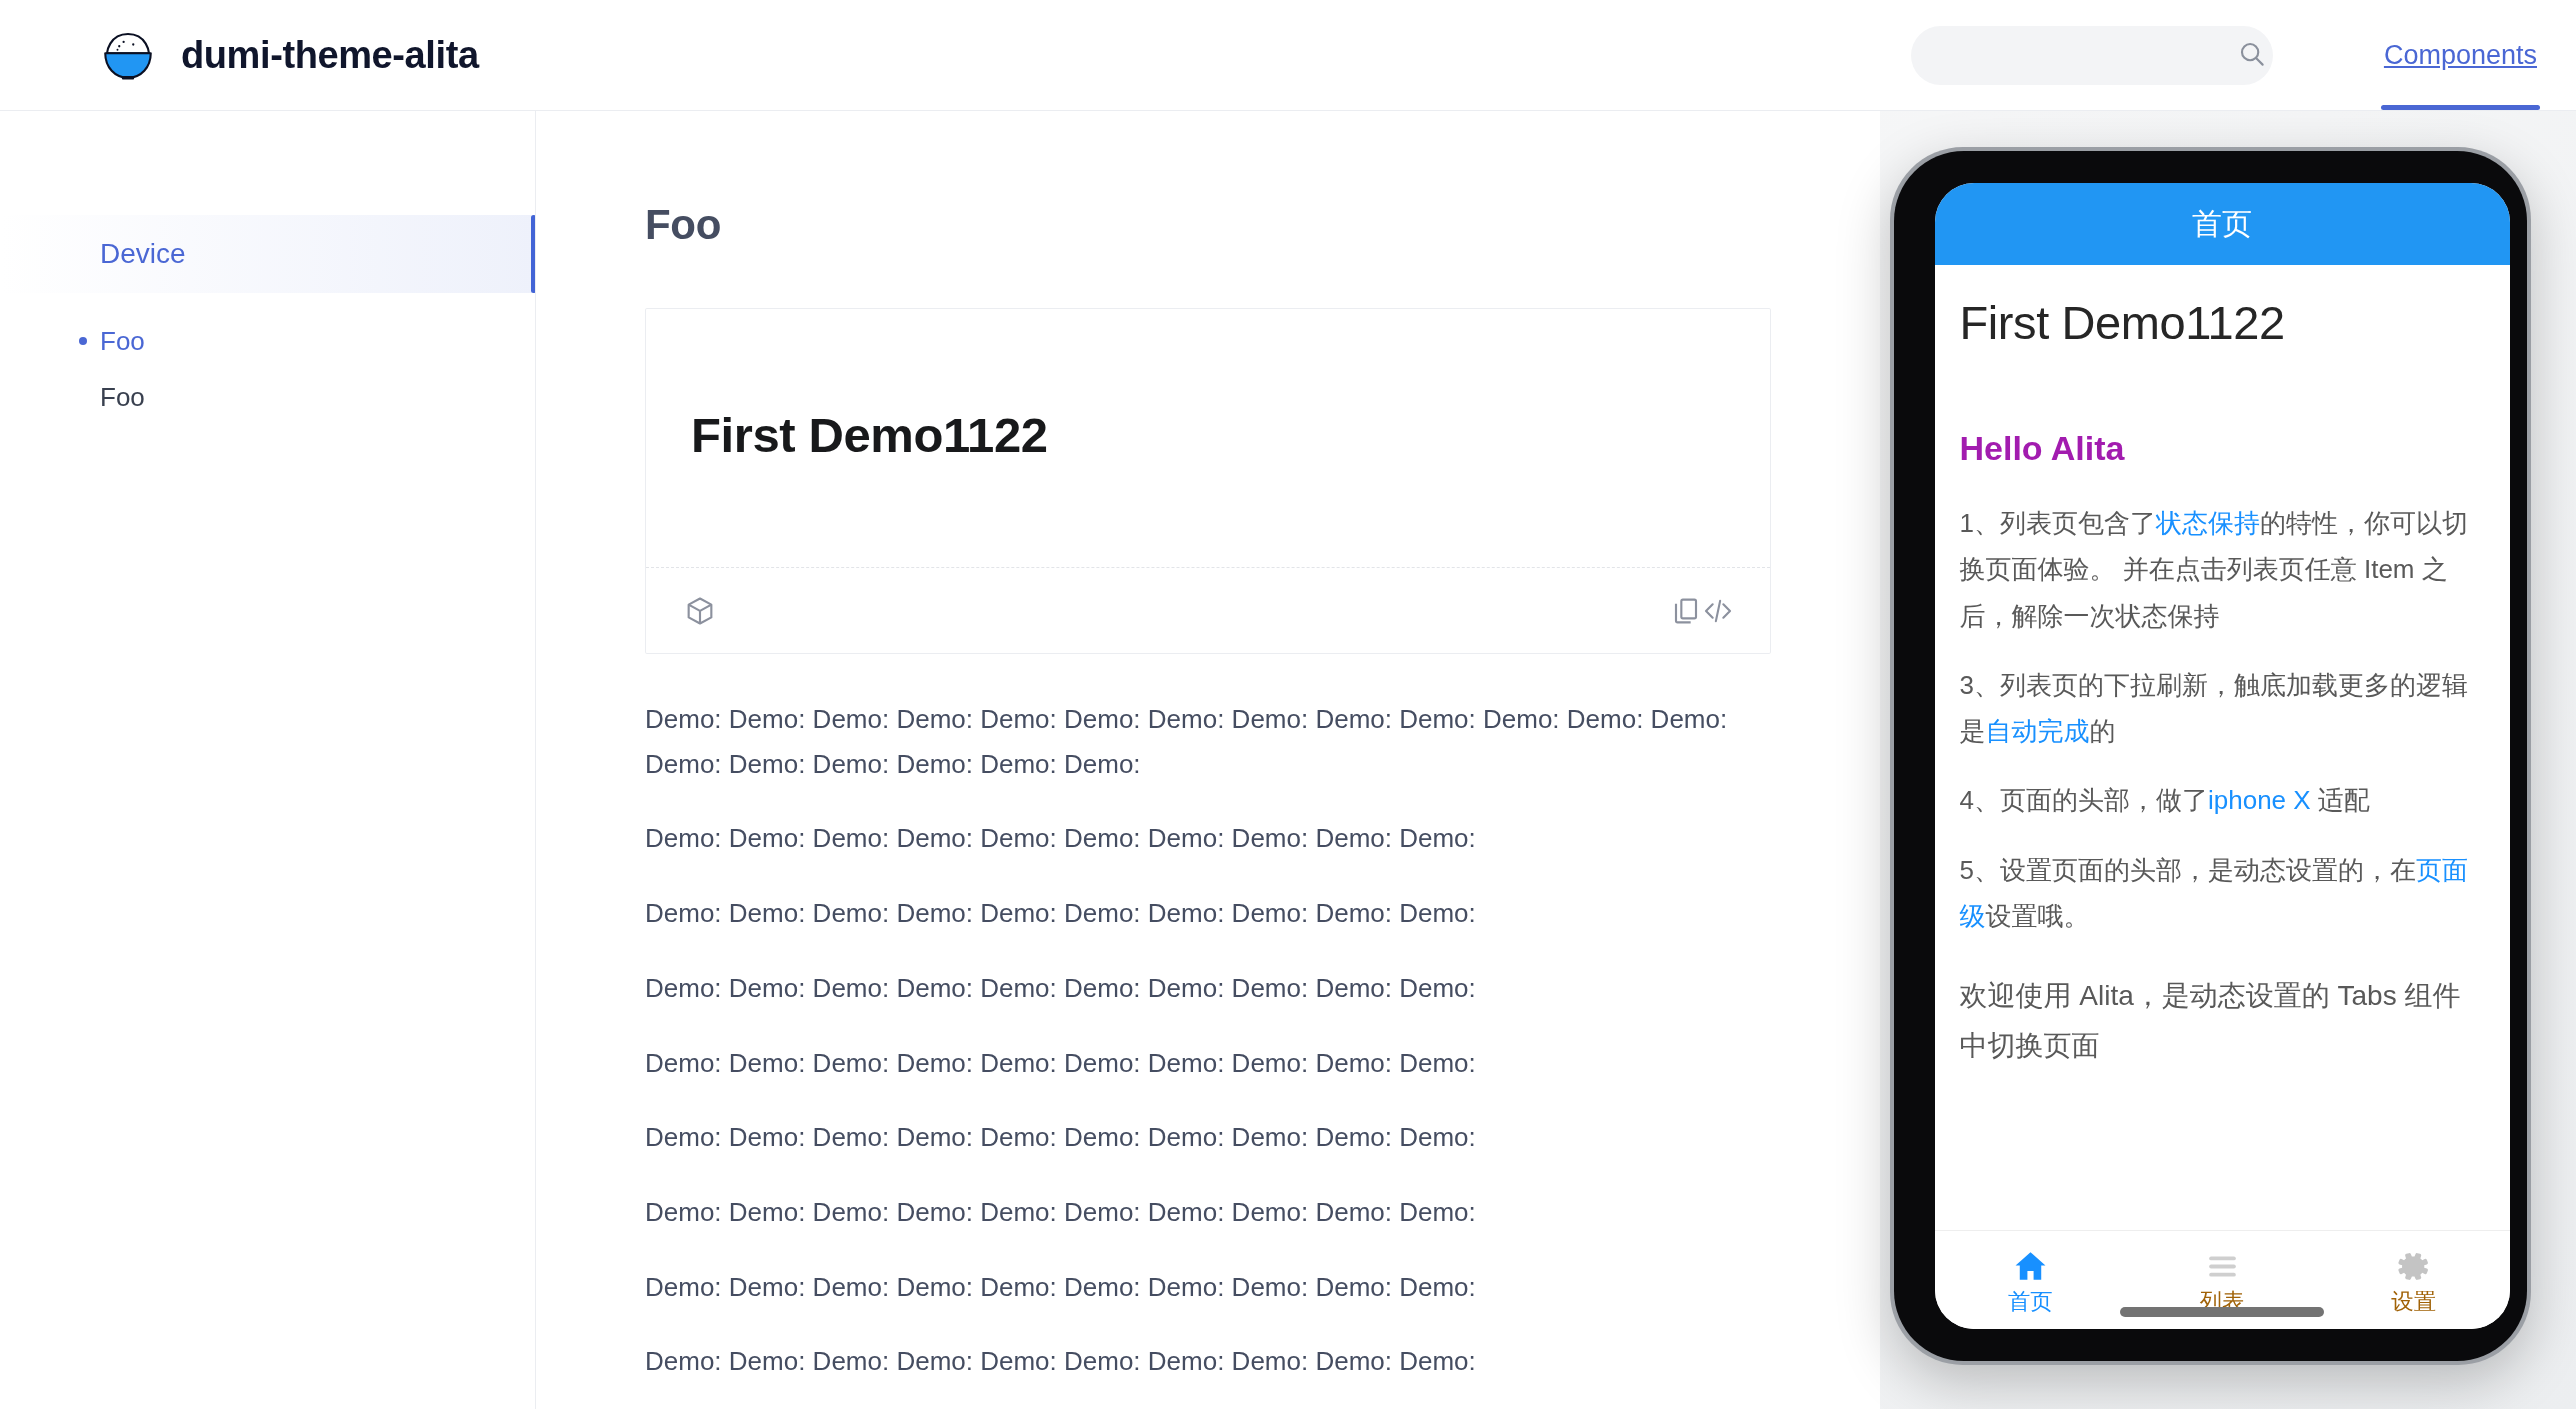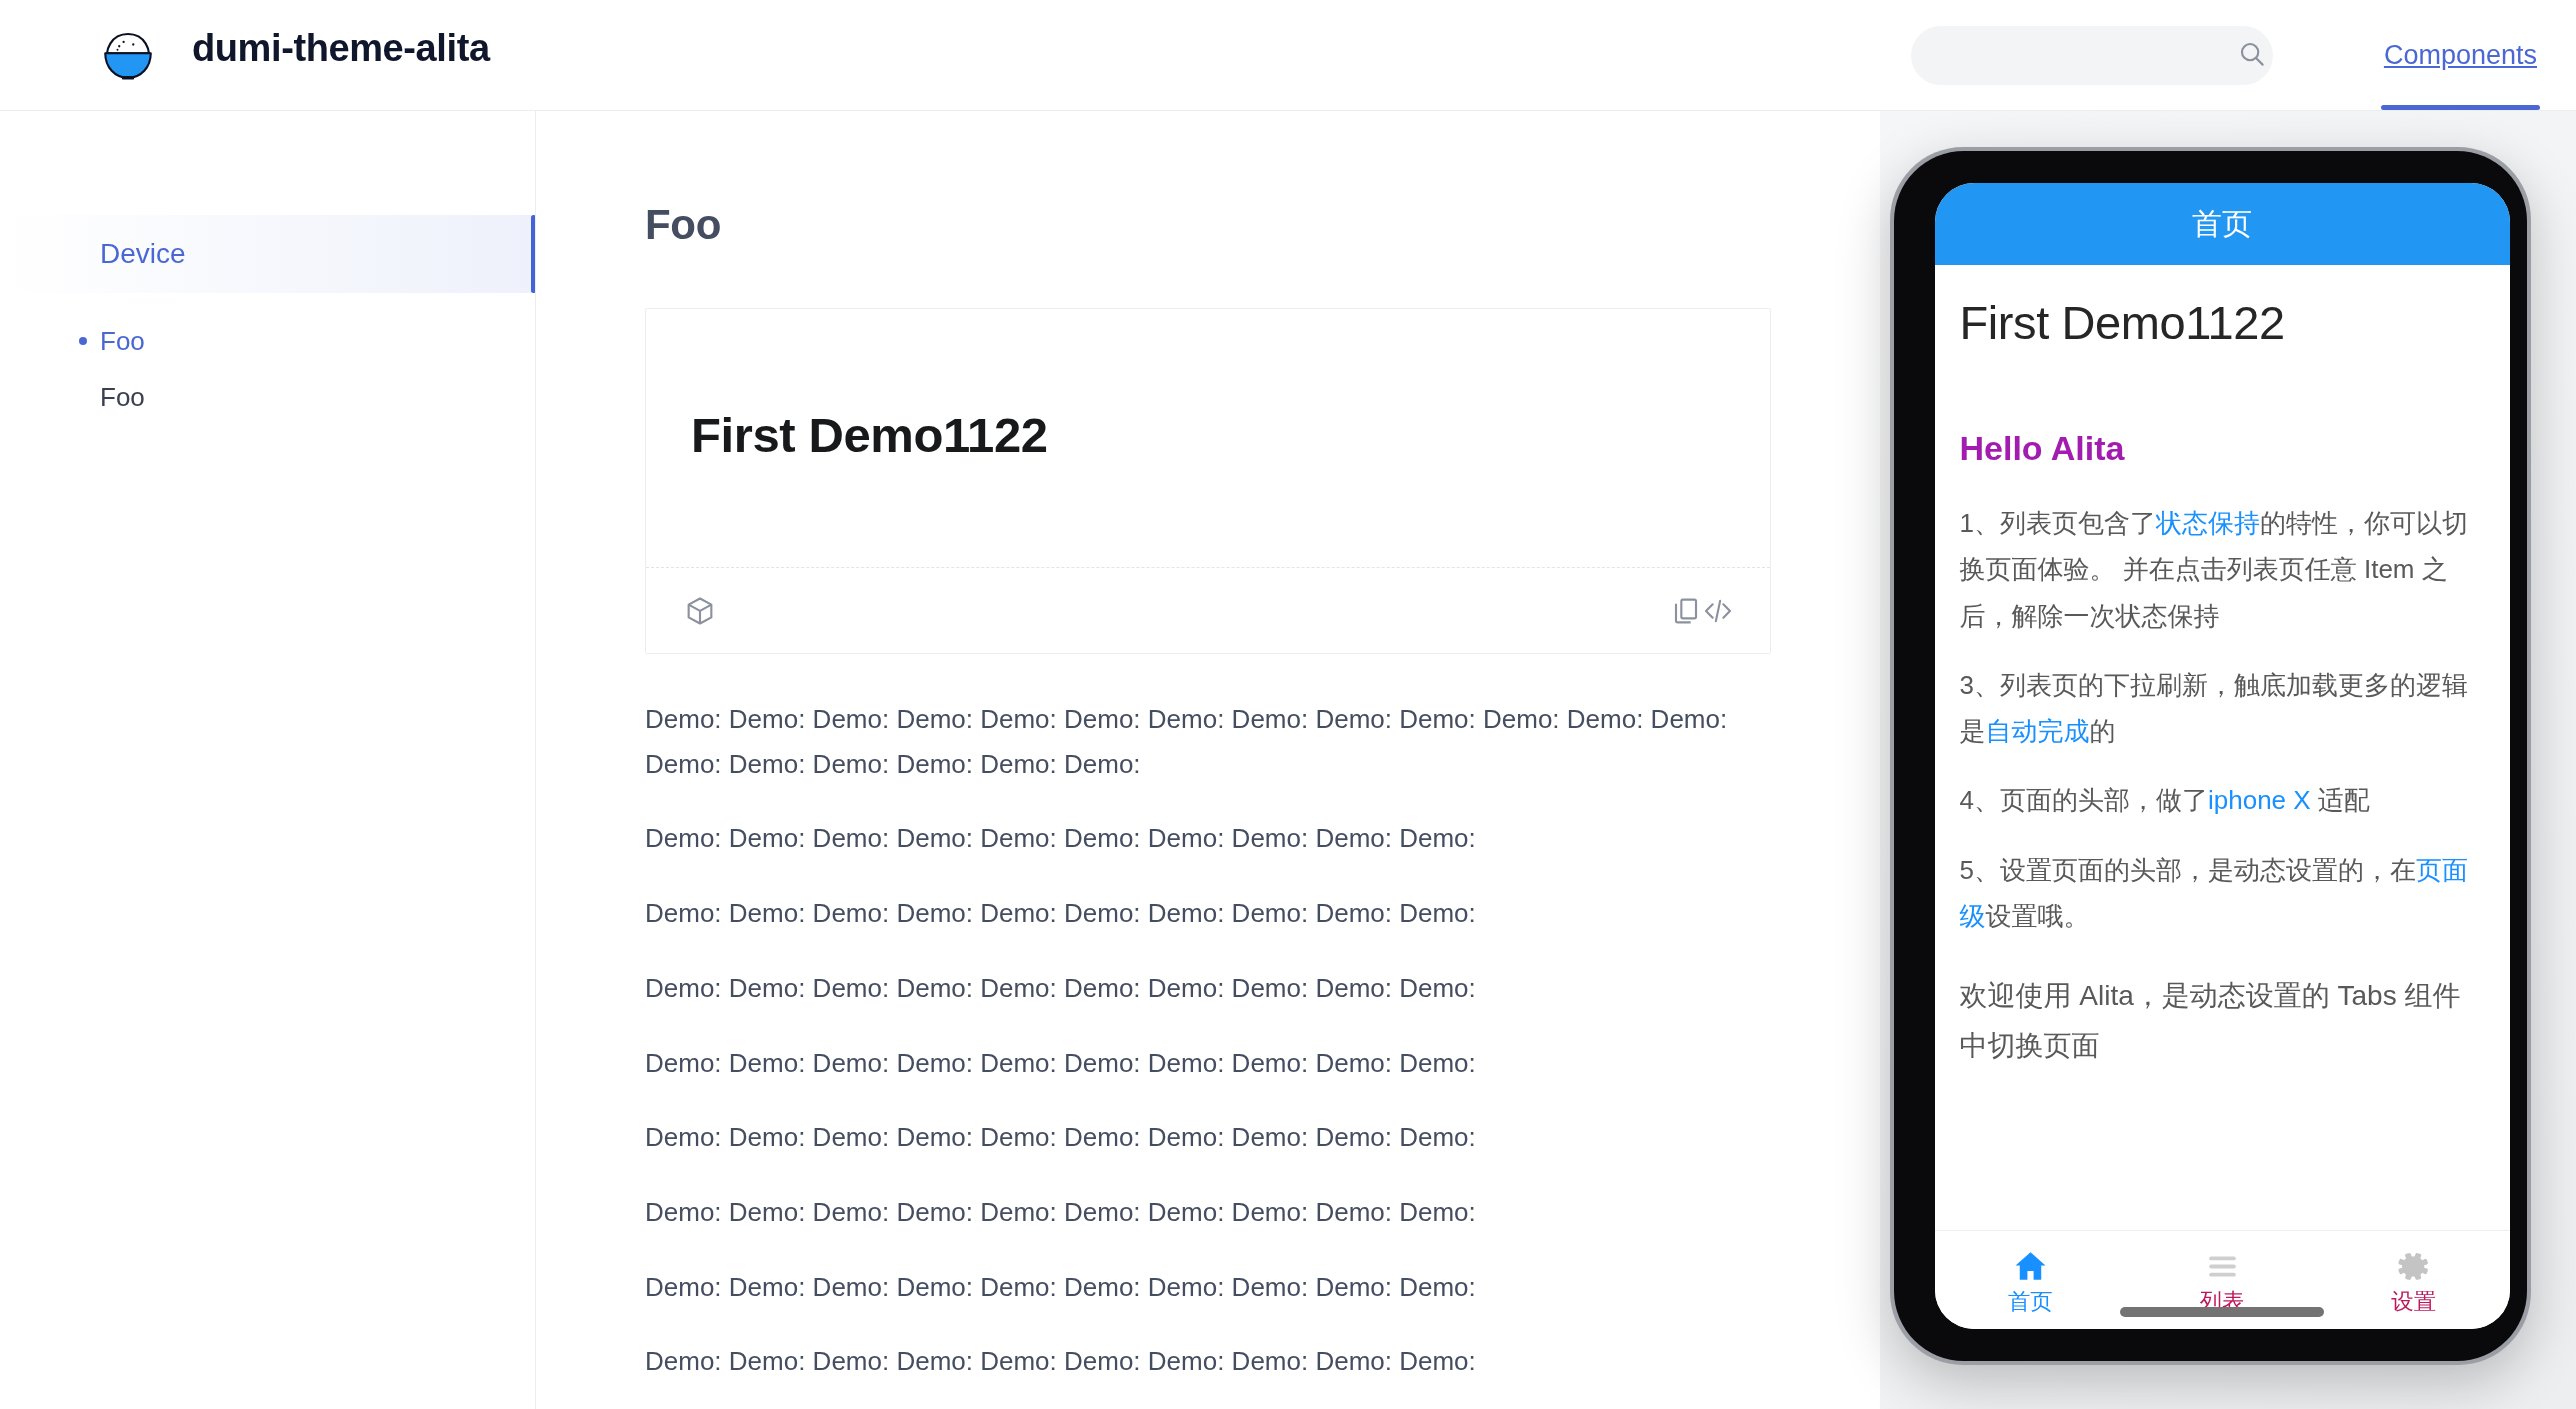--- a/index.html
+++ b/index.html
@@ -20,23 +20,23 @@
     width: 2576px;
     height: 111px;
     background: #ffffff;
     border-bottom: 0.9px solid #ebedf1;
     display: flex;
     align-items: center;
     z-index: 30;
   }
   .brand {
     display: flex;
-    align-items: flex-start;
+    align-items: center;
     margin-left: 100px;
-    gap: 36px;
+    gap: 25px;
     cursor: pointer;
   }
   .brand-logo { width: 56px; height: 56px; display: block; }
   .brand-title {
     font-size: 38px;
     font-weight: 700;
     color: #10162c;
     letter-spacing: -0.4px;
     white-space: nowrap;
   }
@@ -294,21 +294,21 @@
     position: relative;
   }
   .tab {
     flex: 1;
     display: flex;
     flex-direction: column;
     align-items: center;
     justify-content: center;
     gap: 5.4px;
     cursor: pointer;
-    color: #be185d;
+    color: #a16207;
   }
   .tab.active { color: #1890ff; }
   .tab-icon { width: 39px; height: 39px; display: block; }
   .tab-label { font-size: 22.4px; line-height: 1; }
   .home-indicator {
     position: absolute;
     bottom: 12.5px;
     left: 50%;
     transform: translateX(-50%);
     width: 204px;

